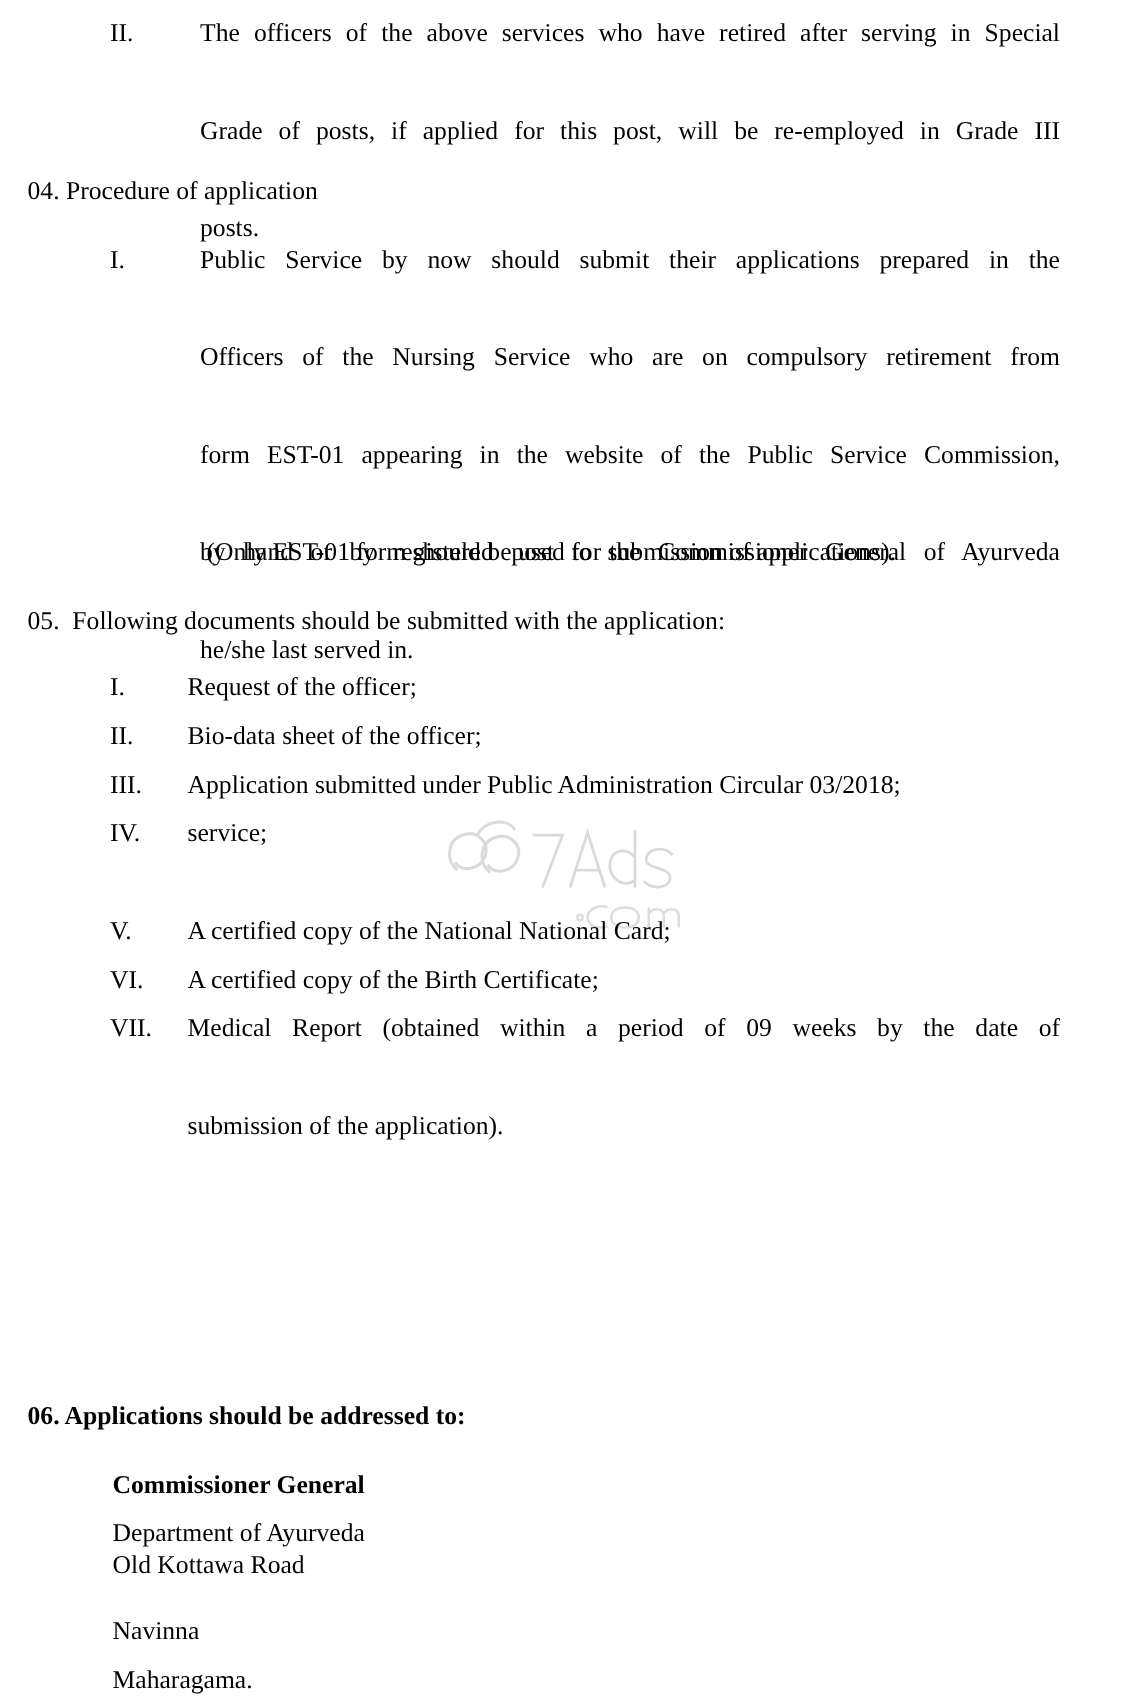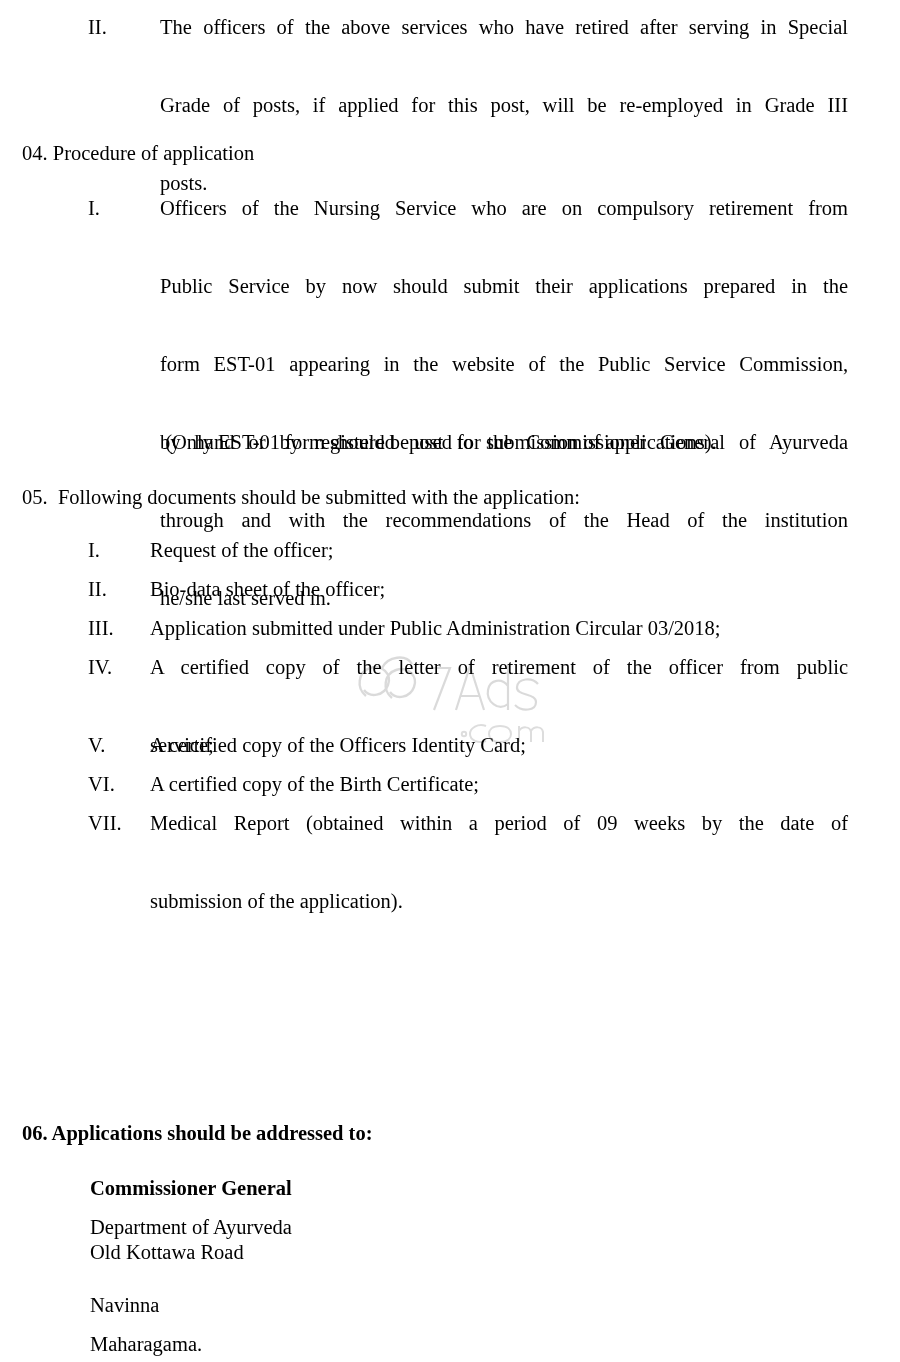--- a/index.html
+++ b/index.html
@@ -164,25 +164,24 @@
         <span class="jline">Grade of posts, if applied for this post, will be re-employed in Grade III</span>
         <span class="lastline">posts.</span>
       </div>
     </div>
 
     <div class="heading" style="top:134px;">04. Procedure of application</div>
 
     <div class="roman-row" style="top:189px;">
       <span class="roman-num">I.</span>
       <div class="roman-body body-just">
+        <span class="jline">Public Service by now should submit their applications prepared in the</span>
         <span class="jline">Officers of the Nursing Service who are on compulsory retirement from</span>
-        <span class="jline">Public Service by now should submit their applications prepared in the</span>
         <span class="jline">form EST-01 appearing in the website of the Public Service Commission,</span>
         <span class="jline">by hand or by registered post to the Commissioner General of Ayurveda</span>
-        <span class="jline">through and with the recommendations of the Head of the institution</span>
         <span class="lastline">he/she last served in.</span>
       </div>
     </div>
 
     <div class="note-line" style="top:423px;"> (Only EST-01 form should be used for submission of applications).</div>
 
     <div class="heading" style="top:478px;">05.  Following documents should be submitted with the application:</div>
 
     <div class="roman-row" style="top:531px;">
       <span class="roman-num">I.</span>
@@ -195,28 +194,27 @@
     </div>
 
     <div class="roman-row" style="top:609px;">
       <span class="roman-num">III.</span>
       <div class="roman-body body-list">Application submitted under Public Administration Circular 03/2018;</div>
     </div>
 
     <div class="roman-row" style="top:648px;">
       <span class="roman-num">IV.</span>
       <div class="roman-body body-list just">
-        <span class="jline"> A certified copy of the letter of retirement of the officer from public</span>
         <span class="lastline">service;</span>
       </div>
     </div>
 
     <div class="roman-row" style="top:726px;">
       <span class="roman-num">V.</span>
-      <div class="roman-body body-list">A certified copy of the Officers Identity Card;</div>
+      <div class="roman-body body-list">A certified copy of the National National Card;</div>
     </div>
 
     <div class="roman-row" style="top:765px;">
       <span class="roman-num">VI.</span>
       <div class="roman-body body-list">A certified copy of the Birth Certificate;</div>
     </div>
 
     <div class="roman-row" style="top:804px;">
       <span class="roman-num">VII.</span>
       <div class="roman-body body-list just">

